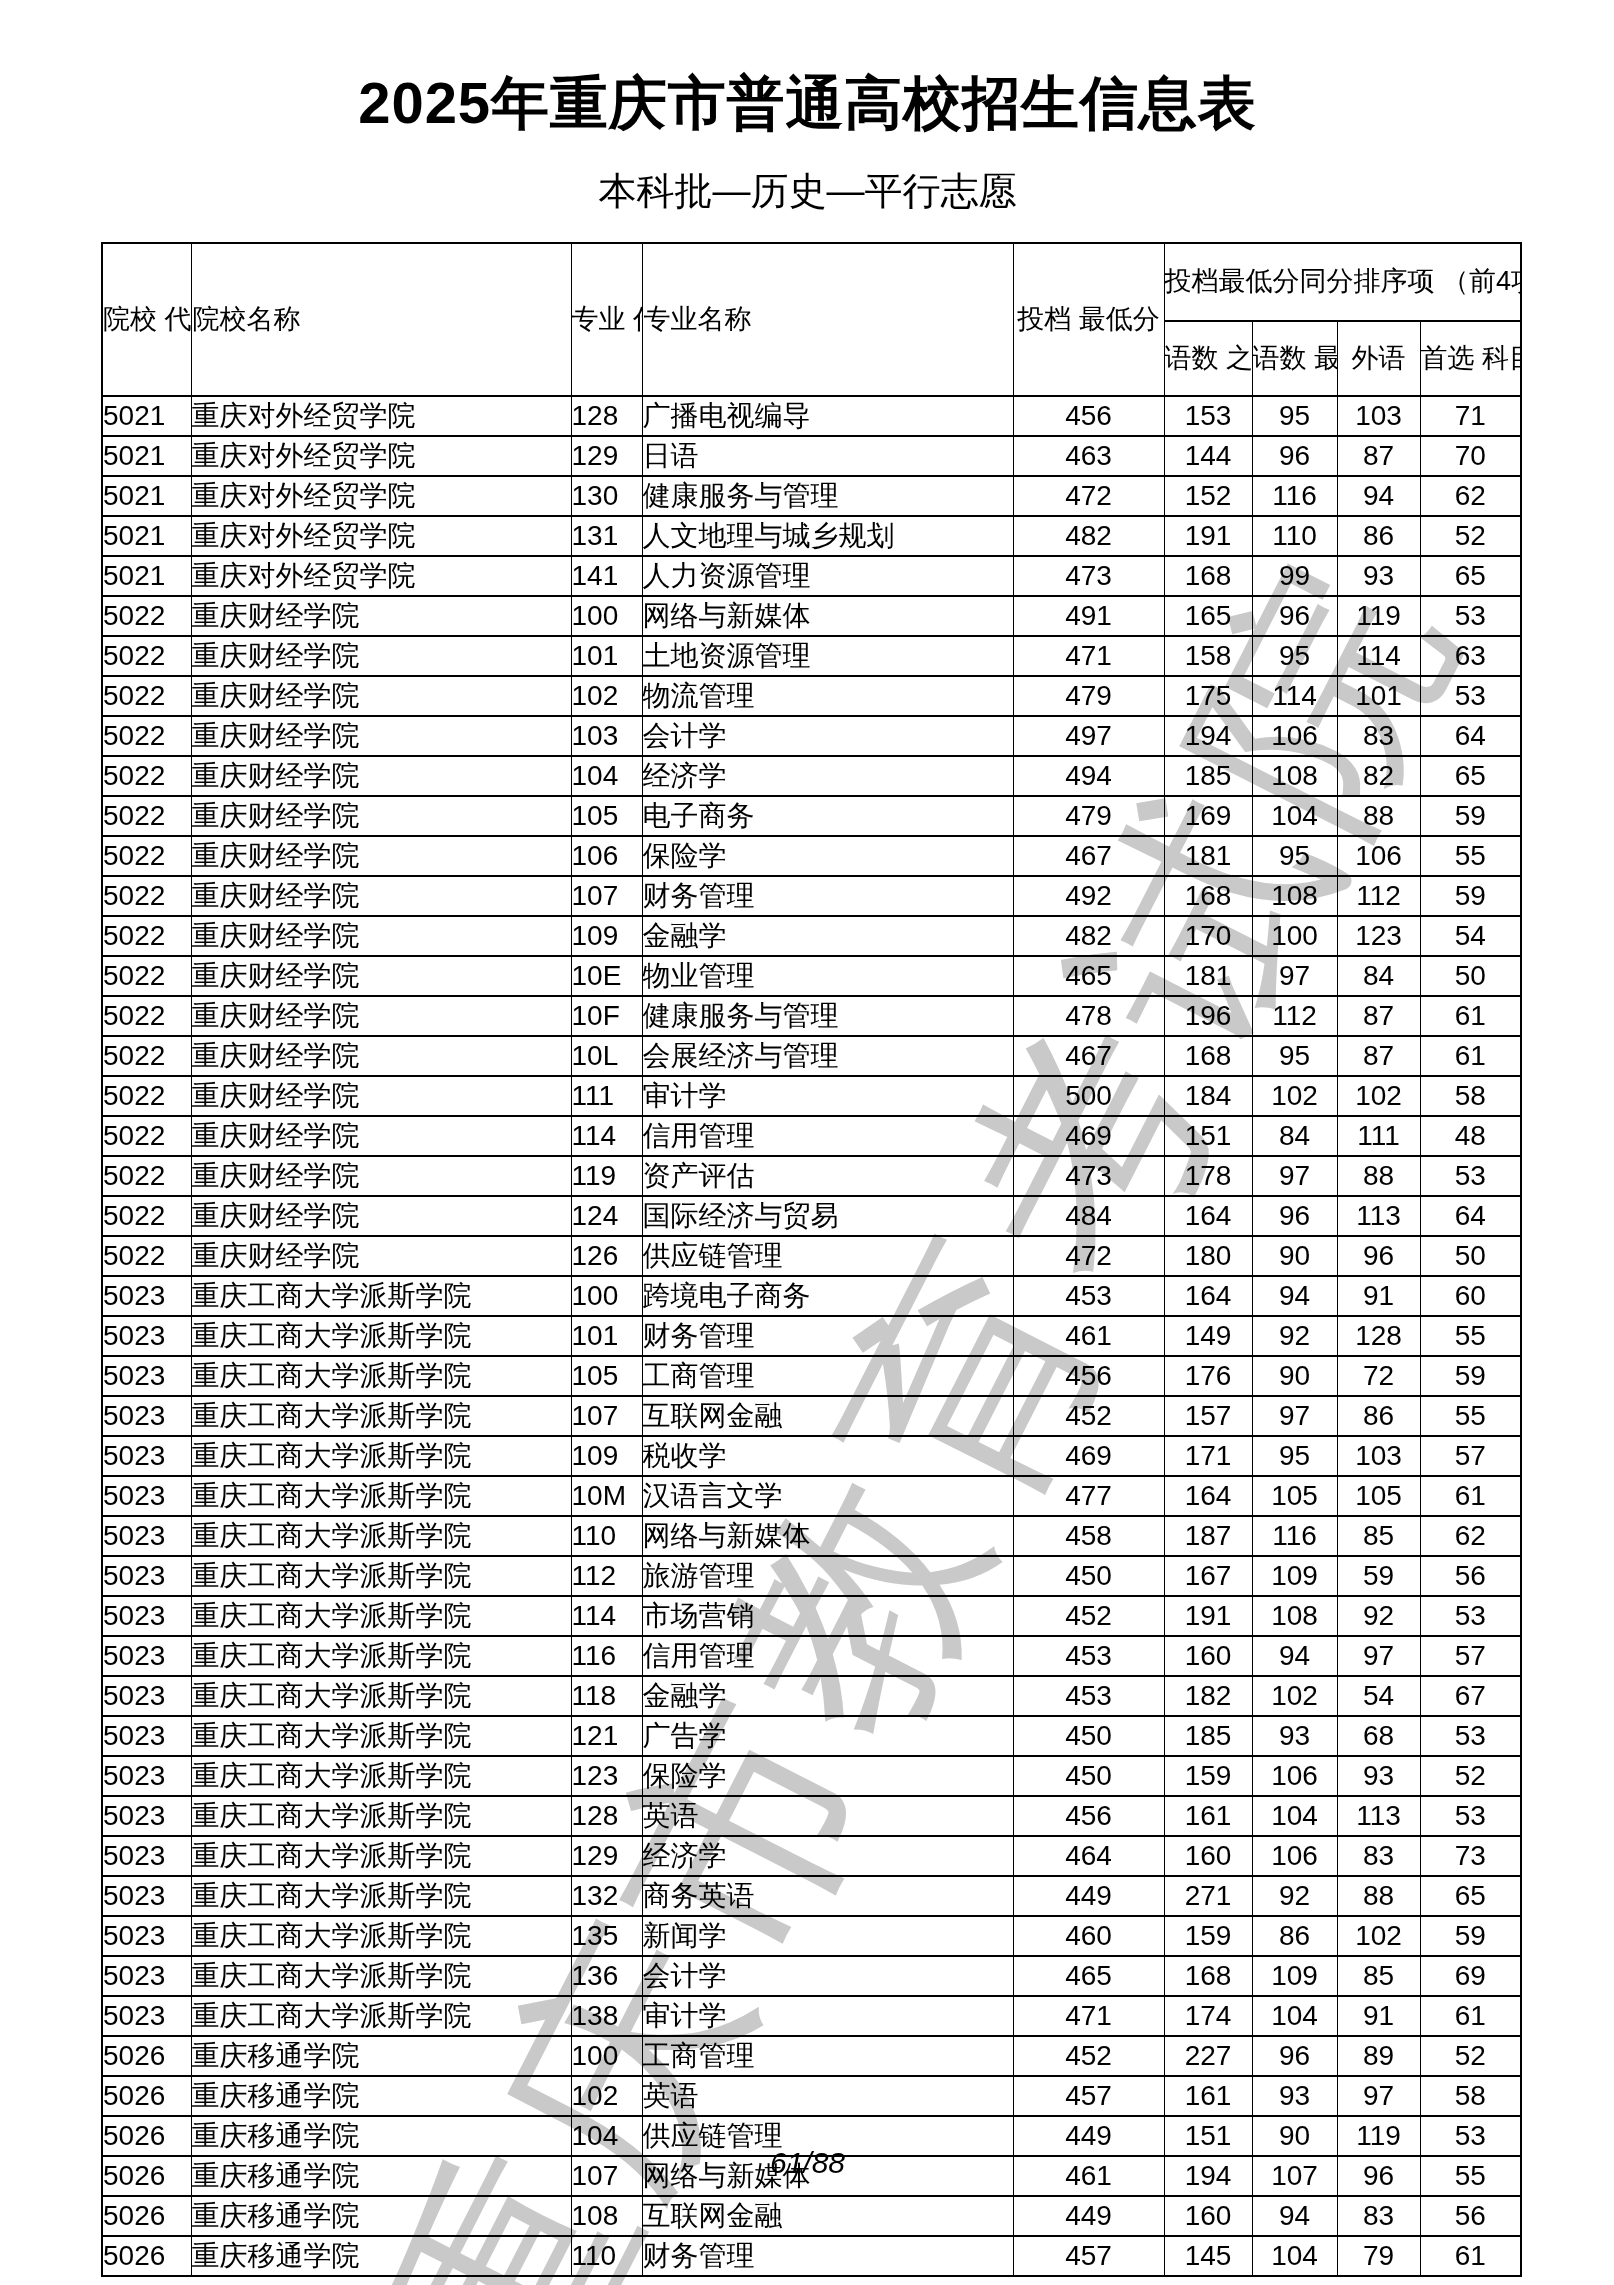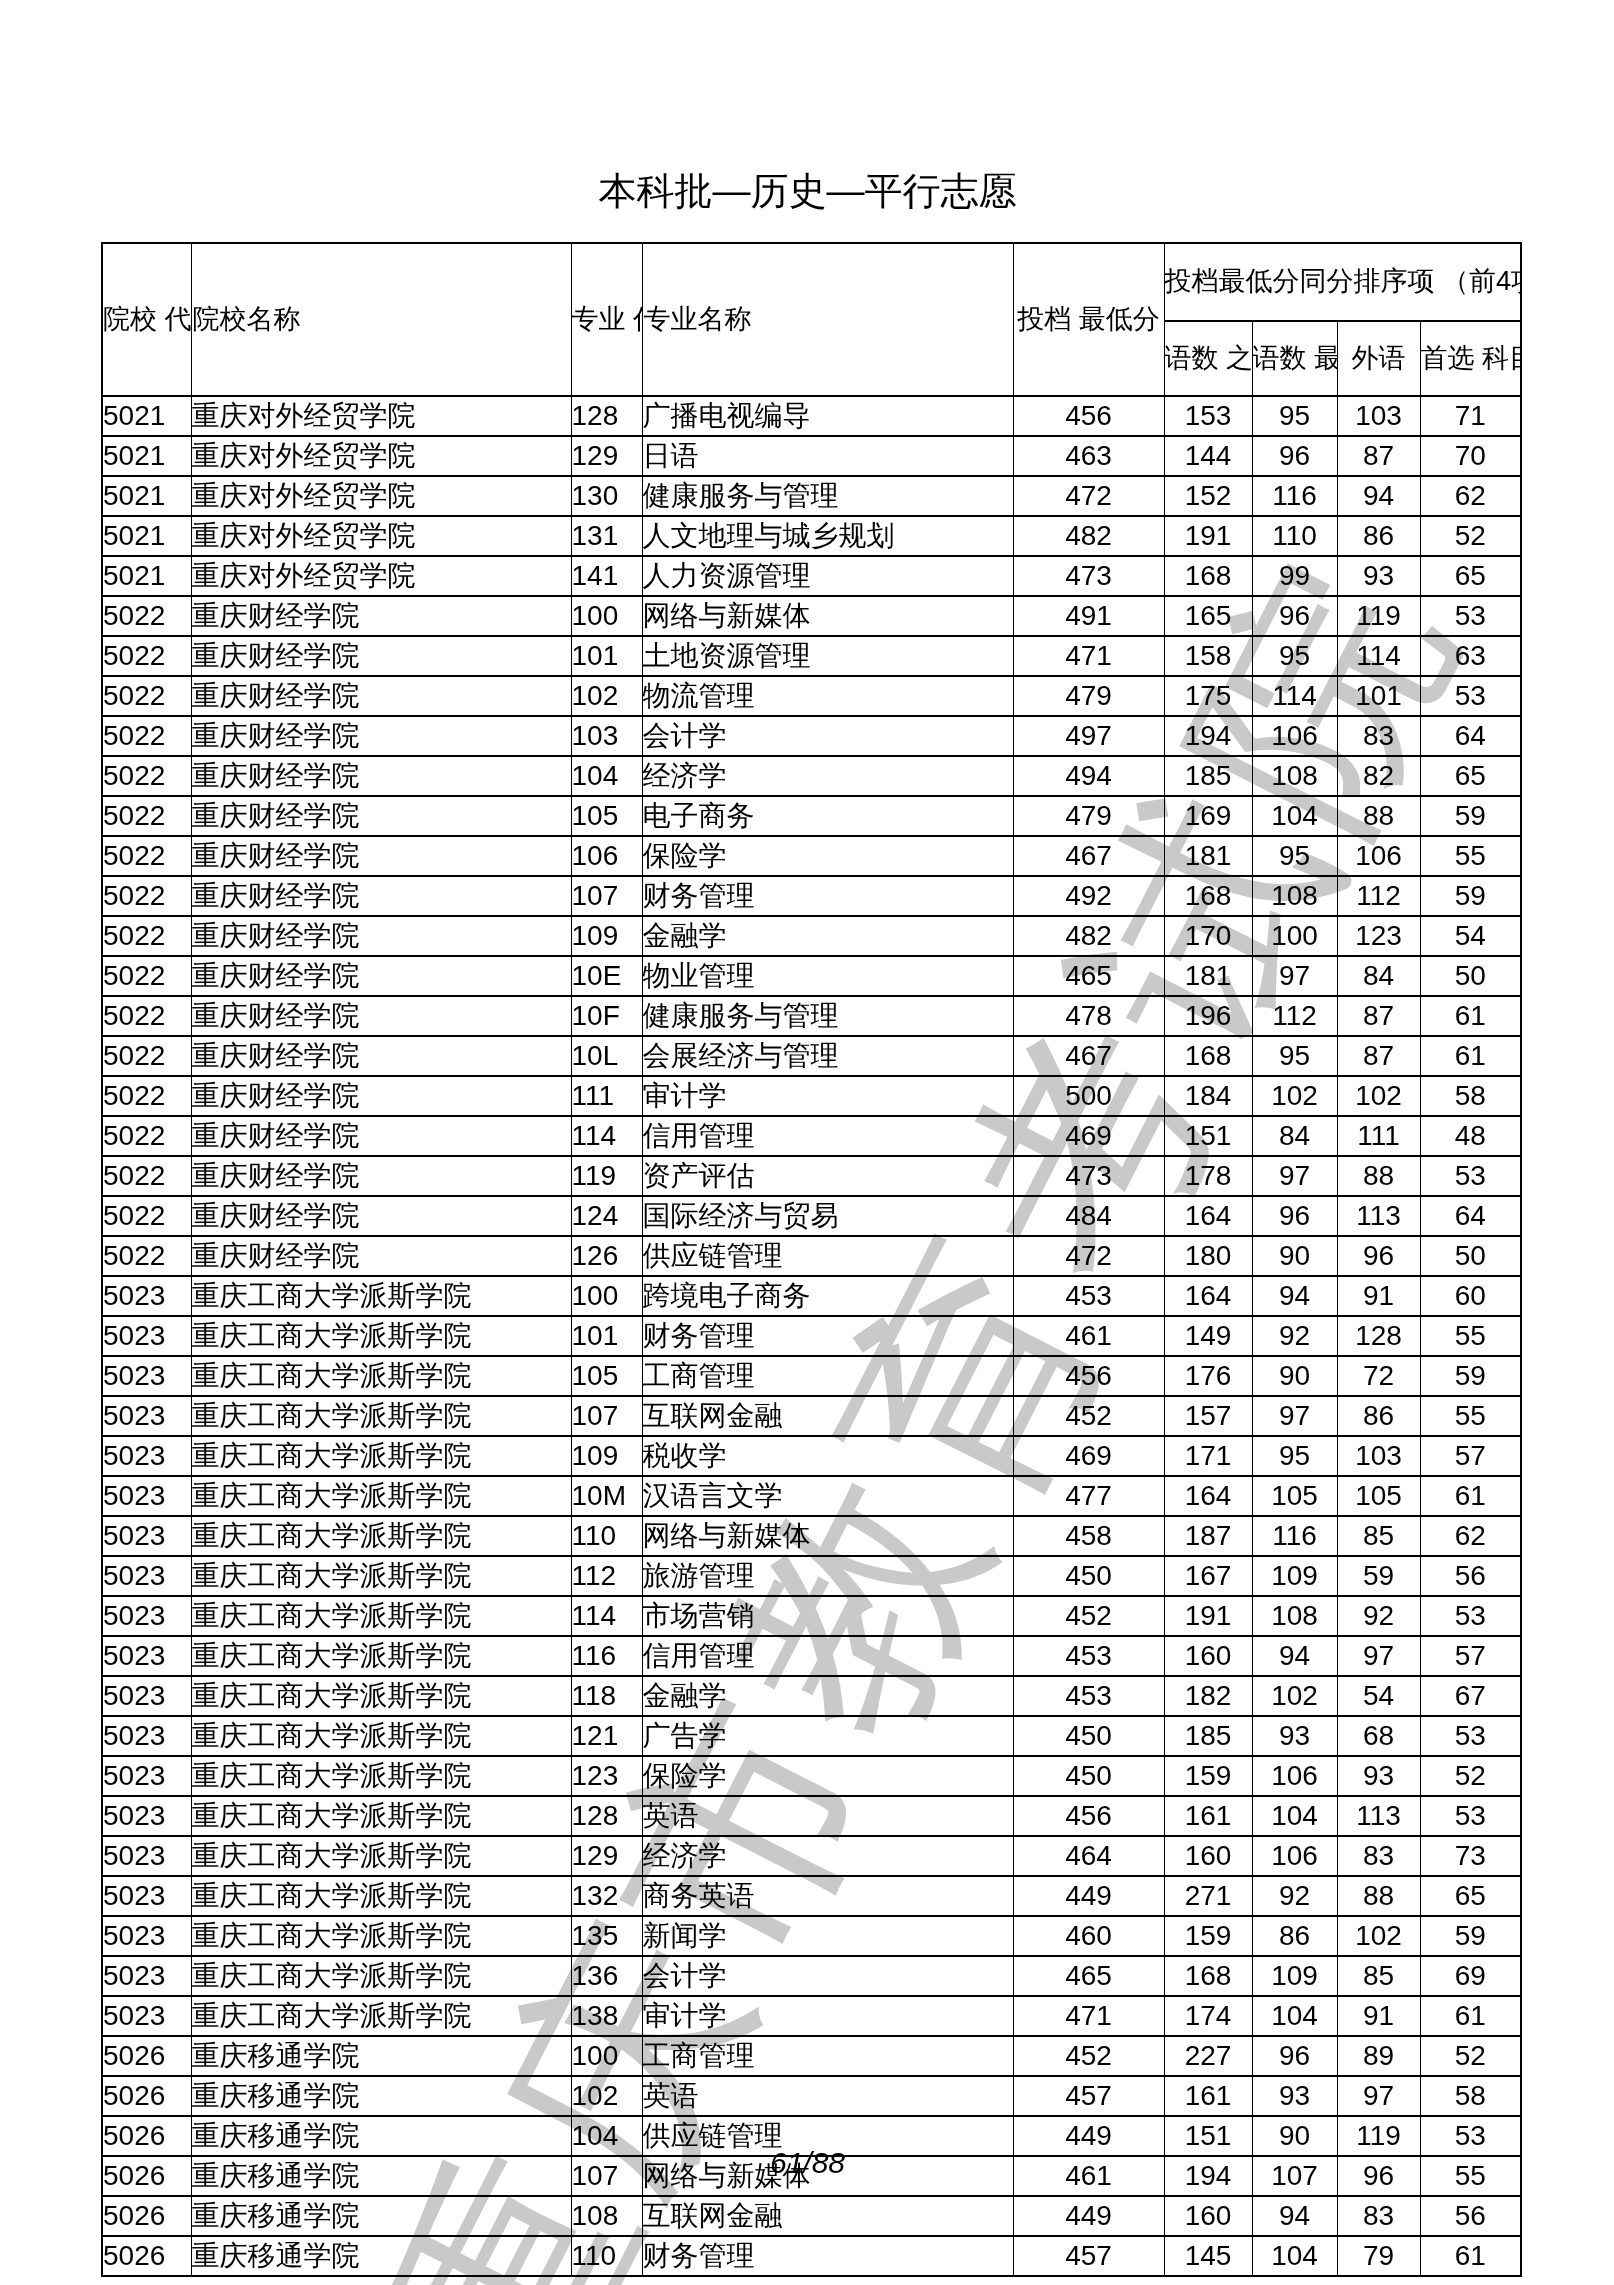--- a/index.html
+++ b/index.html
@@ -86,20 +86,21 @@
     font-style:italic;
   }
 </style>
 </head>
 <body>
 
 <div class="page">
 
   <div class="watermark" style="color: rgb(201, 201, 201);">重庆市教育考试院</div>
 
+  <div class="title">2025年重庆市普通高校招生信息表</div>
   <div class="subtitle">本科批—历史—平行志愿</div>
 
   <table class="grid">
     <colgroup>
       <col style="width:89px">
       <col style="width:380px">
       <col style="width:71px">
       <col style="width:371px">
       <col style="width:151px">
       <col style="width:88px">

